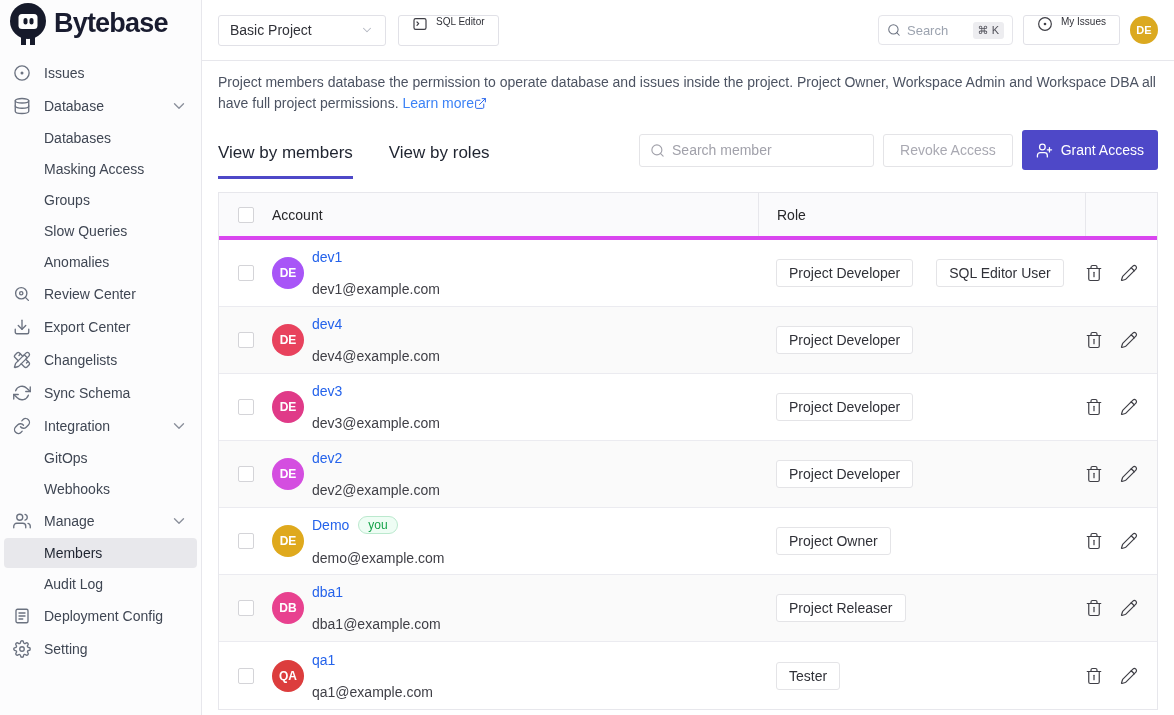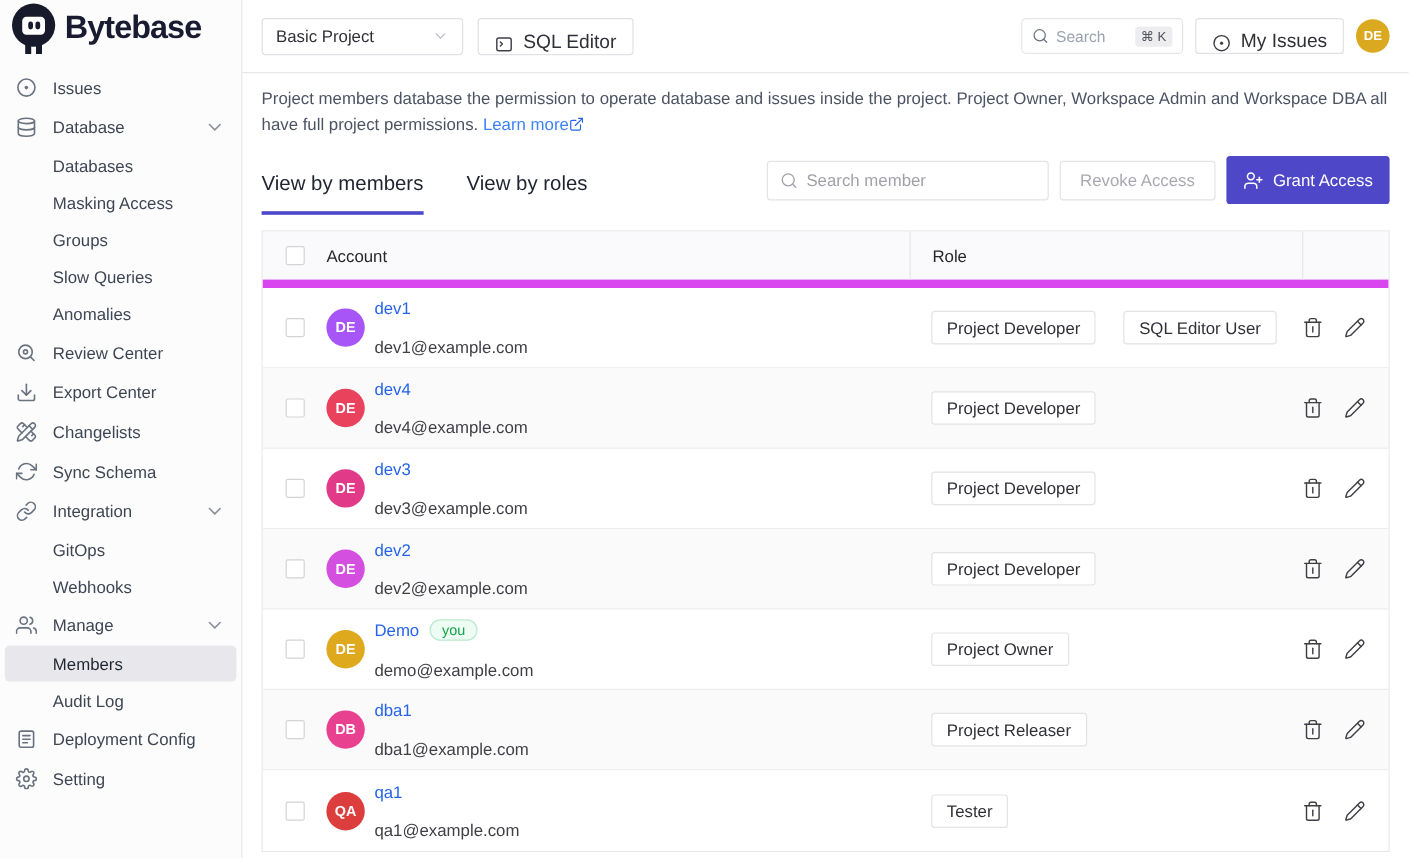--- a/index.html
+++ b/index.html
@@ -28,21 +28,21 @@
 
   
   .main { flex:1; display:flex; flex-direction:column; min-width:0; }
 
   .topbar { height:61px; border-bottom:1px solid #e7e7ec; display:flex; align-items:center;
             padding:0 16px; gap:12px; }
   .select { width:168px; height:31px; border:1px solid #e1e1e7; border-radius:3px; background:#fff;
             display:flex; align-items:center; padding:0 11px; font-size:14px; color:#303138; cursor:pointer; }
   .select .chev { margin-left:auto; }
   .btn-plain { height:31px; border:1px solid #e1e1e7; border-radius:3px; background:#fff;
-               display:flex; align-items:flex-end; gap:8px; padding:0 13px; font-size:16px; color:#303138; cursor:pointer; }
+               display:flex; align-items:flex-start; gap:8px; padding:0 13px; font-size:10px; color:#303138; cursor:pointer; }
   .btn-plain .icon { width:16px; height:16px; stroke:#3f3f46; }
   .top-right { margin-left:auto; display:flex; align-items:center; gap:10px; }
   .search-box { width:135px; height:30px; border:1px solid #e5e5ea; border-radius:4px; background:#fff;
                 display:flex; align-items:center; gap:6px; padding:0 8px; font-size:13px; color:#9ca3af; cursor:text; }
   .search-box .icon { width:14px; height:14px; stroke:#6b7280; }
   .kbd { margin-left:auto; background:#ededf0; border-radius:3px; padding:2px 5px; font-size:11px; color:#52525b; }
   .btn-myissues { height:30px; }
   .btn-myissues .icon { width:16px; height:16px; }
   .avatar-top { width:28px; height:28px; border-radius:50%; color:#fff; font-size:11px; font-weight:700;
                 display:flex; align-items:center; justify-content:center; cursor:pointer; }
@@ -61,21 +61,21 @@
                   display:flex; align-items:center; gap:7px; padding:0 10px; font-size:14px; color:#a1a1aa; cursor:text; }
   .input-member .icon { width:15px; height:15px; stroke:#a1a1aa; }
   .btn-revoke { height:33px; border:1px solid #e4e4e7; border-radius:3px; background:#fff;
                 padding:0 16px; font-size:14px; color:#a9a9b2; cursor:default; }
   .btn-grant { height:40px; border:none; border-radius:3px; padding:0 14px; font-size:14px; color:#fff;
                display:flex; align-items:center; gap:8px; cursor:pointer; }
   .btn-grant .icon { width:17px; height:17px; stroke:#fff; }
 
   
   .table { margin-top:13px; border:1px solid #e7e7ec; }
-  .thead { display:flex; align-items:stretch; height:47px; background:#fafafc; border-bottom:7px solid #d946ef;
+  .thead { display:flex; align-items:stretch; height:47px; background:#fafafc; border-bottom:4px solid #d946ef;
            font-size:14px; color:#27272a; }
   .col-check { width:53px; display:flex; align-items:center; justify-content:center; }
   .col-account { flex:1; display:flex; align-items:center; min-width:0; }
   .col-role { width:327px; display:flex; align-items:center; padding-left:18px; }
   .col-actions { width:72px; display:flex; align-items:center; gap:17px; }
   .thead .col-role { border-left:1px solid #e7e7ec; }
   .thead .col-actions { border-left:1px solid #e7e7ec; }
   .checkbox { width:16px; height:16px; border:1px solid #d4d4d8; border-radius:2px; background:#fff; cursor:pointer; }
 
   .trow { display:flex; align-items:center; height:67px; border-bottom:1px solid #ebebf0; background:#fff; }

